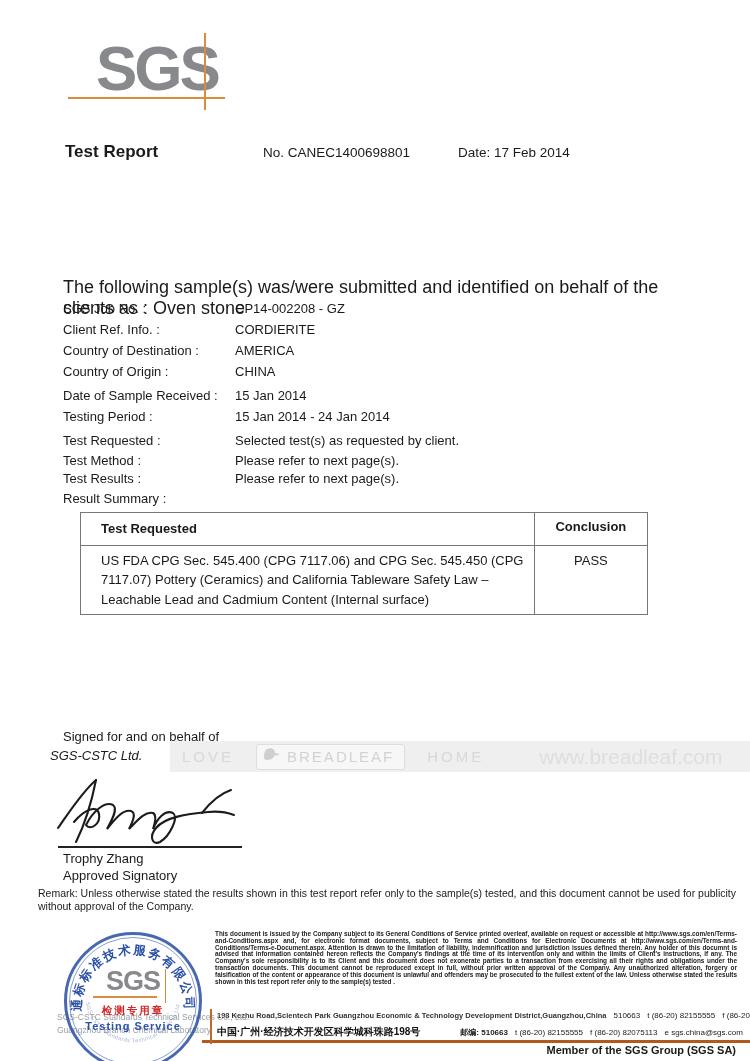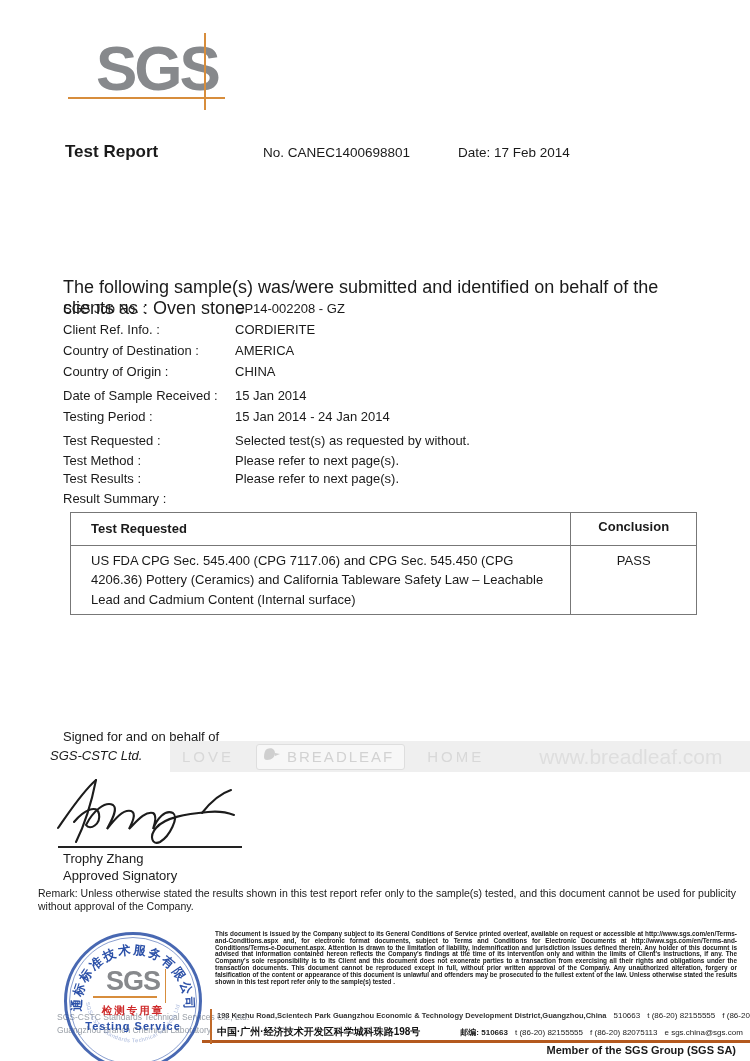--- a/index.html
+++ b/index.html
@@ -23,21 +23,21 @@
   
   .intro { position:absolute; left:63px; top:277px; width:645px; font-size:18px; }
   .fields { position:absolute; left:63px; top:298px; width:645px; }
   .frow { display:flex; height:21px; align-items:center; font-size:13px; }
   .frow .lbl { width:172px; flex:none; }
   .frow.gap { margin-top:3px; }
   .frow.tight { height:18px; }
 
   
   .rs-label { position:absolute; left:63px; top:491px; font-size:13px; }
-  .summary-table { position:absolute; left:70px; top:512px; width:627px; border:1px solid #777; }
+  .summary-table { position:absolute; left:80px; top:512px; width:568px; border:1px solid #777; }
   .tr { display:flex; }
   .th-row { border-bottom:1px solid #777; }
   .td { font-size:13px; }
   .td.test { width:502px; border-right:1px solid #777; padding:5px 8px 5px 20px; line-height:19.5px; }
   .th-row .td.test { padding-top:6px; padding-bottom:6px; font-weight:bold; }
   .td.concl { width:125px; text-align:center; padding-top:6px; }
   .th-row .td.concl { font-weight:bold;text-align:center; }
   .body-row .td.concl { padding-top:7px; }
   .body-row .td.test { min-height:62px; }
 
@@ -126,40 +126,40 @@
     <div class="frow gap">
       <span class="lbl">Date of Sample Received :</span>
       <span class="val">15 Jan 2014</span>
     </div>
     <div class="frow">
       <span class="lbl">Testing Period :</span>
       <span class="val">15 Jan 2014 - 24 Jan 2014</span>
     </div>
     <div class="frow gap">
       <span class="lbl">Test Requested :</span>
-      <span class="val">Selected test(s) as requested by without.</span>
+      <span class="val">Selected test(s) as requested by client.</span>
     </div>
     <div class="frow tight">
       <span class="lbl">Test Method :</span>
       <span class="val">Please refer to next page(s).</span>
     </div>
     <div class="frow tight">
       <span class="lbl">Test Results :</span>
       <span class="val">Please refer to next page(s).</span>
     </div>
   </div>
 
   <div class="rs-label">Result Summary :</div>
   <div class="summary-table">
     <div class="tr th-row">
       <div class="td test">Test Requested</div>
       <div class="td concl">Conclusion</div>
     </div>
     <div class="tr body-row">
-      <div class="td test">US FDA CPG Sec. 545.400 (CPG 7117.06) and CPG Sec. 545.450 (CPG 4206.36) Pottery (Ceramics) and California Tableware Safety Law – Leachable Lead and Cadmium Content (Internal surface)</div>
+      <div class="td test">US FDA CPG Sec. 545.400 (CPG 7117.06) and CPG Sec. 545.450 (CPG 7117.07) Pottery (Ceramics) and California Tableware Safety Law – Leachable Lead and Cadmium Content (Internal surface)</div>
       <div class="td concl">PASS</div>
     </div>
   </div>
 
   <div class="wm-band">
     <span class="wm-love">LOVE</span>
     <span class="wm-box">
       <span>
         <svg width="18" height="16" viewBox="0 0 18 16">
             <path d="M4 2 C8 0 12 2 12 6 C12 10 9 13 4 13 C2 13 1 12 1 10 C1 6 2 3 4 2 Z M12 6 L17 7 L12 9 Z" fill="#cfcfcf"></path>

